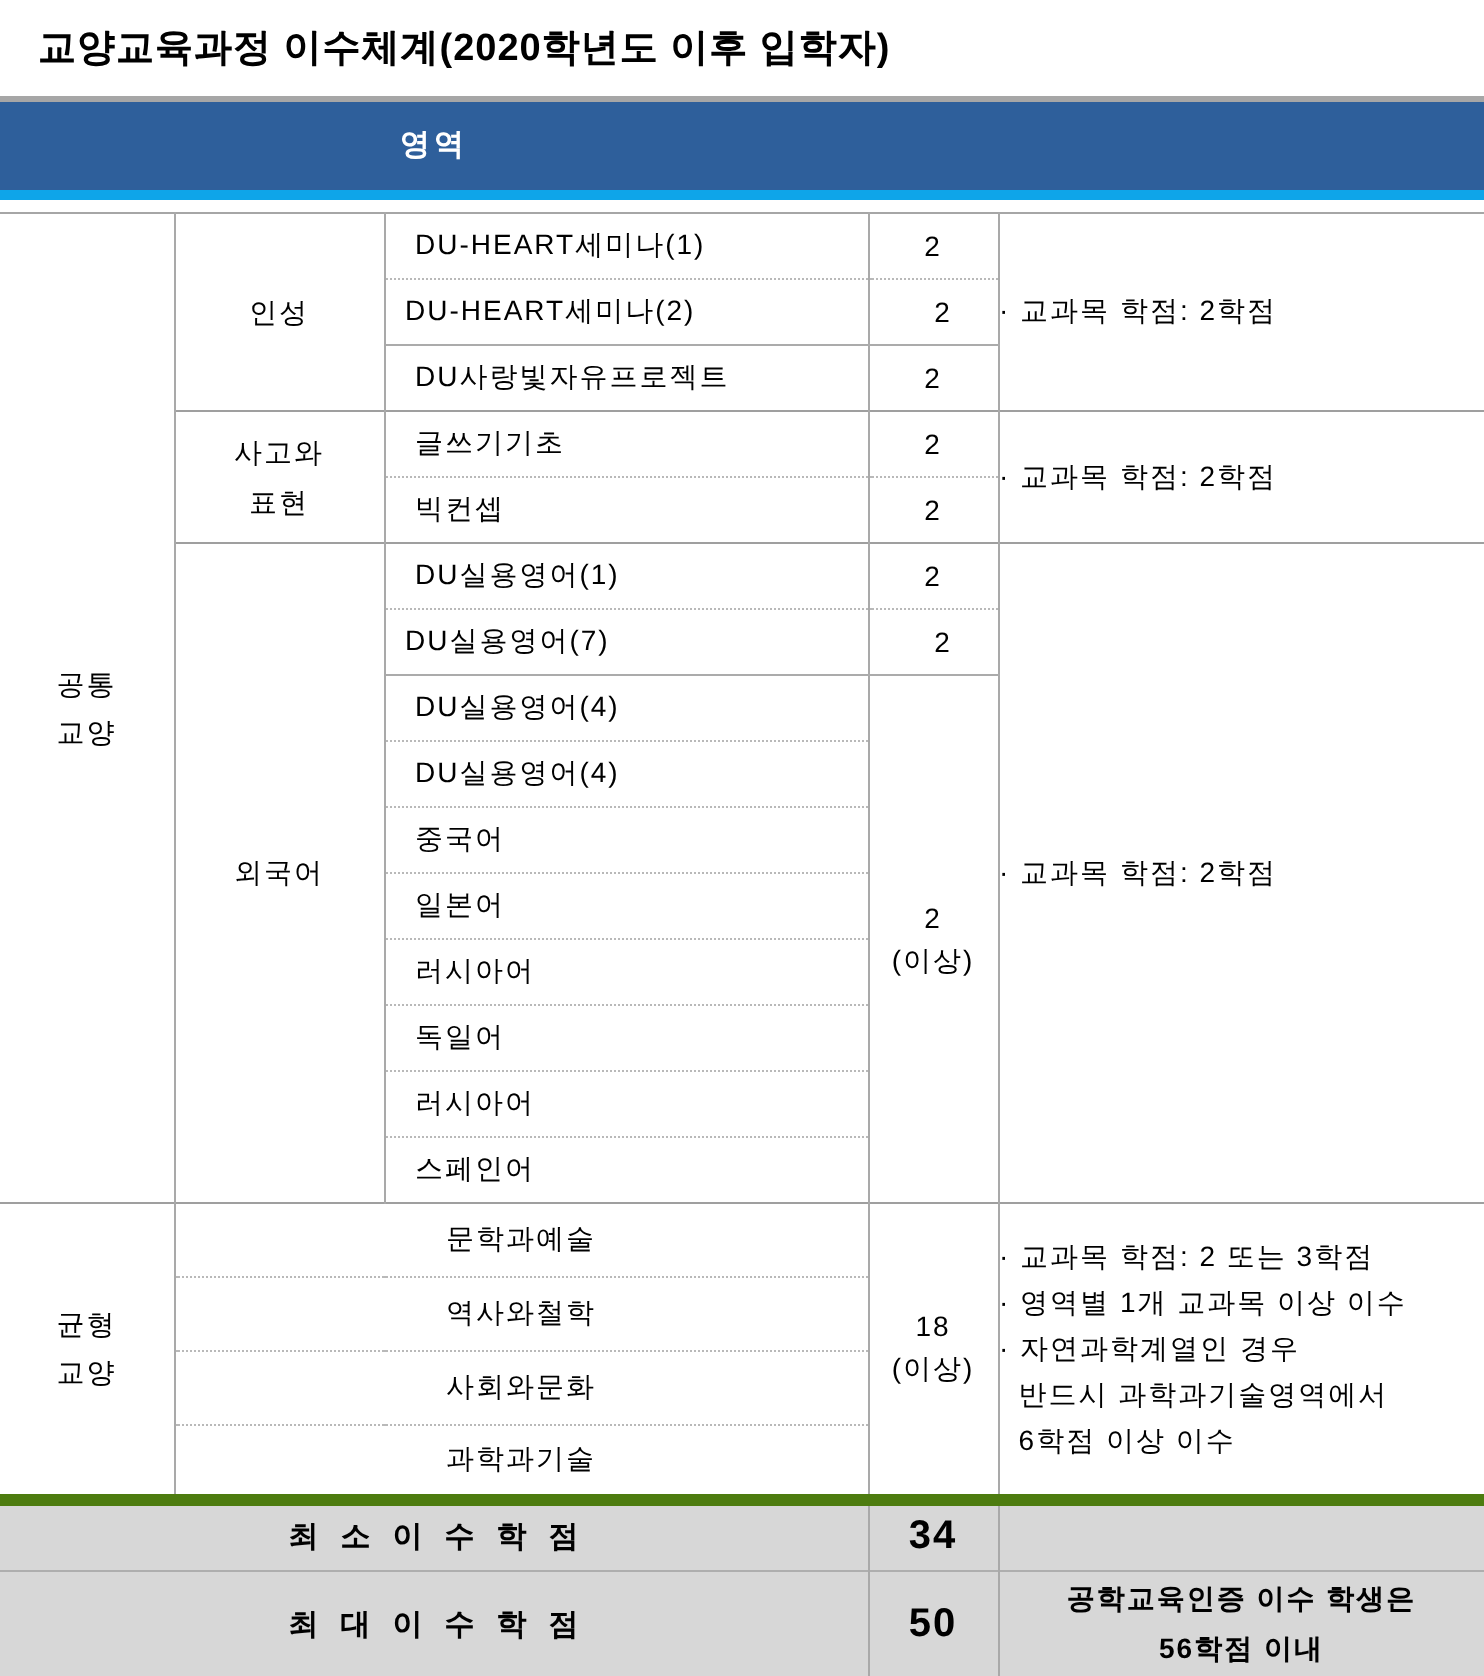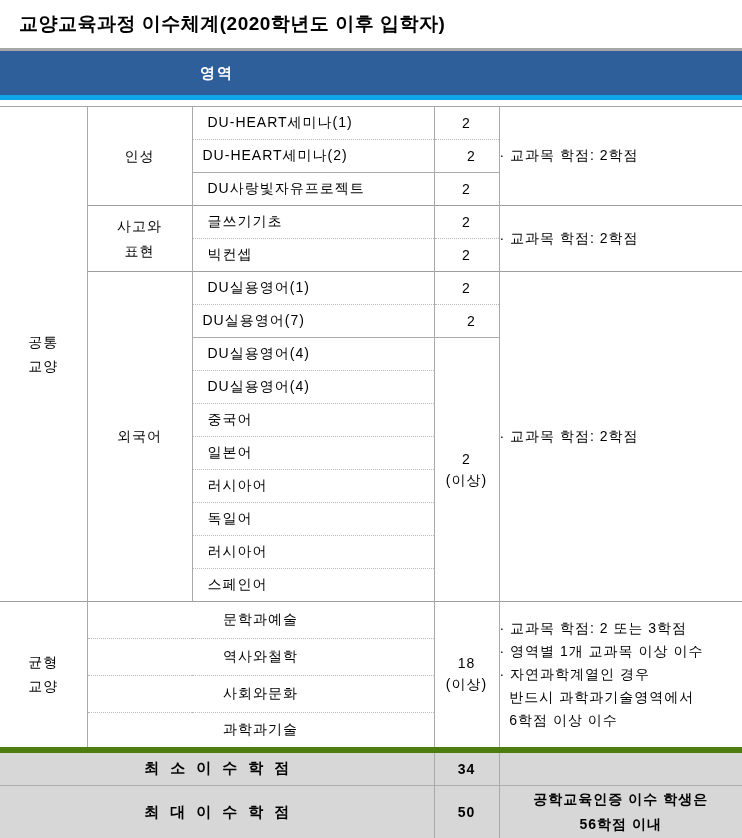--- a/index.html
+++ b/index.html
@@ -56,21 +56,21 @@
   .area{text-align:center;font-family:Liberation Mono, monospace;}
   .cr{text-align:center;white-space:pre-line;line-height:1.5;}
   .rem{
     text-align:left;white-space:pre-wrap;line-height:1.65;
   }
   tr.sumtop > td, tr.sumtop2 > td{background:var(--summary-bg);}
   .sumlabel{
     text-align:center;font-weight:bold;font-size:15px;
     letter-spacing:11px;text-indent:11px;
   }
-  .sumcr{text-align:center;font-weight:bold;font-size:14px;}
+  .sumcr{text-align:center;font-weight:bold;font-size:20px;}
   .sumrem{
     text-align:center;font-weight:bold;white-space:pre-line;line-height:1.8;
     padding-left:0;
     margin-top:41px;
   }
 </style>
 </head>
 <body>
 
 <div class="page">

